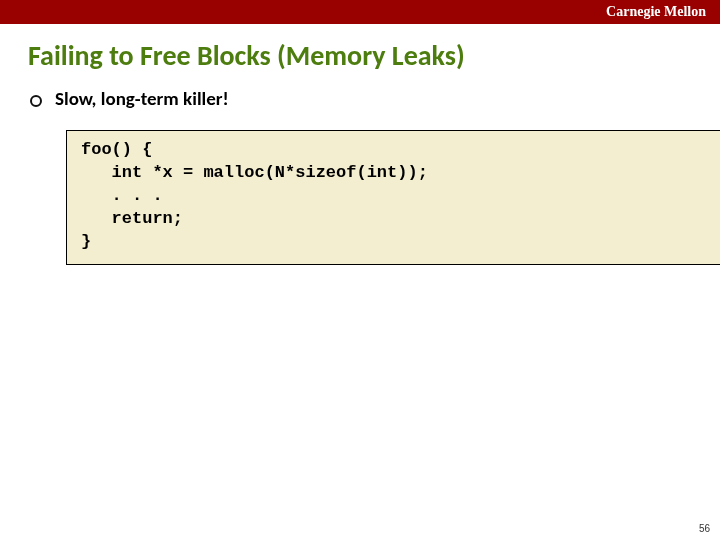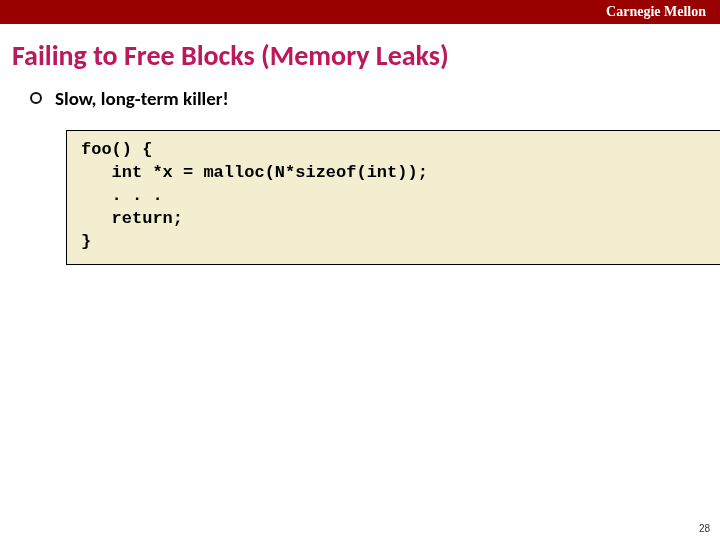--- a/index.html
+++ b/index.html
@@ -1,20 +1,20 @@
 <!DOCTYPE html>
 <html><head>
 <meta charset="utf-8">
 <style>
   * { margin: 0; padding: 0; box-sizing: border-box; }
   html, body { width: 720px; height: 540px; font-family: Calibri, Arial, sans-serif; background: #fff; position: relative; }
   .topbar { width: 100%; height: 24px; background: #990000; display: flex; align-items: center; justify-content: flex-end; padding-right: 14px; }
   .topbar-text { color: #fff; font-family: Georgia, 'Times New Roman', serif; font-weight: bold; font-size: 14px; }
-  .title { color: #be185d; font-weight: bold; font-size: 28px; padding: 14px 30px 10px 12px; }
-  .bullet-row { display: flex; align-items: flex-start; padding: 4px 0 0 30px; }
+  .title { color: #4d7c0f; font-weight: bold; font-size: 28px; padding: 14px 30px 10px 28px; }
+  .bullet-row { display: flex; align-items: center; padding: 4px 0 0 30px; }
   .bullet-marker { width: 12px; height: 12px; border: 2.5px solid #111; border-radius: 50%; margin-top: 5px; flex: 0 0 auto; }
   .bullet-text { font-weight: bold; font-size: 19px; color: #000; margin-left: 13px; }
   .code-box { margin: 20px 8px 0 66px; width: 684px; background: #f3eecf; border: 1px solid #000; padding: 8px 14px 10px 14px; font-family: "Courier New", monospace; font-size: 17px; line-height: 1.35; white-space: pre; color: #000; font-weight: bold; }
   .pagenum { position: absolute; bottom: 6px; right: 10px; font-size: 10px; color: #333; font-family: Arial, sans-serif; }
 </style>
 </head>
 <body>
 
 <div class="topbar">
   <span class="topbar-text">Carnegie Mellon</span>
@@ -26,13 +26,13 @@
   <span class="bullet-marker"></span>
   <span class="bullet-text">Slow, long-term killer!</span>
 </div>
 
 <div class="code-box">foo() {
    int *x = malloc(N*sizeof(int));
    . . .
    return;
 }</div>
 
-<div class="pagenum">28</div>
+<div class="pagenum">56</div>
 
 </body></html>

